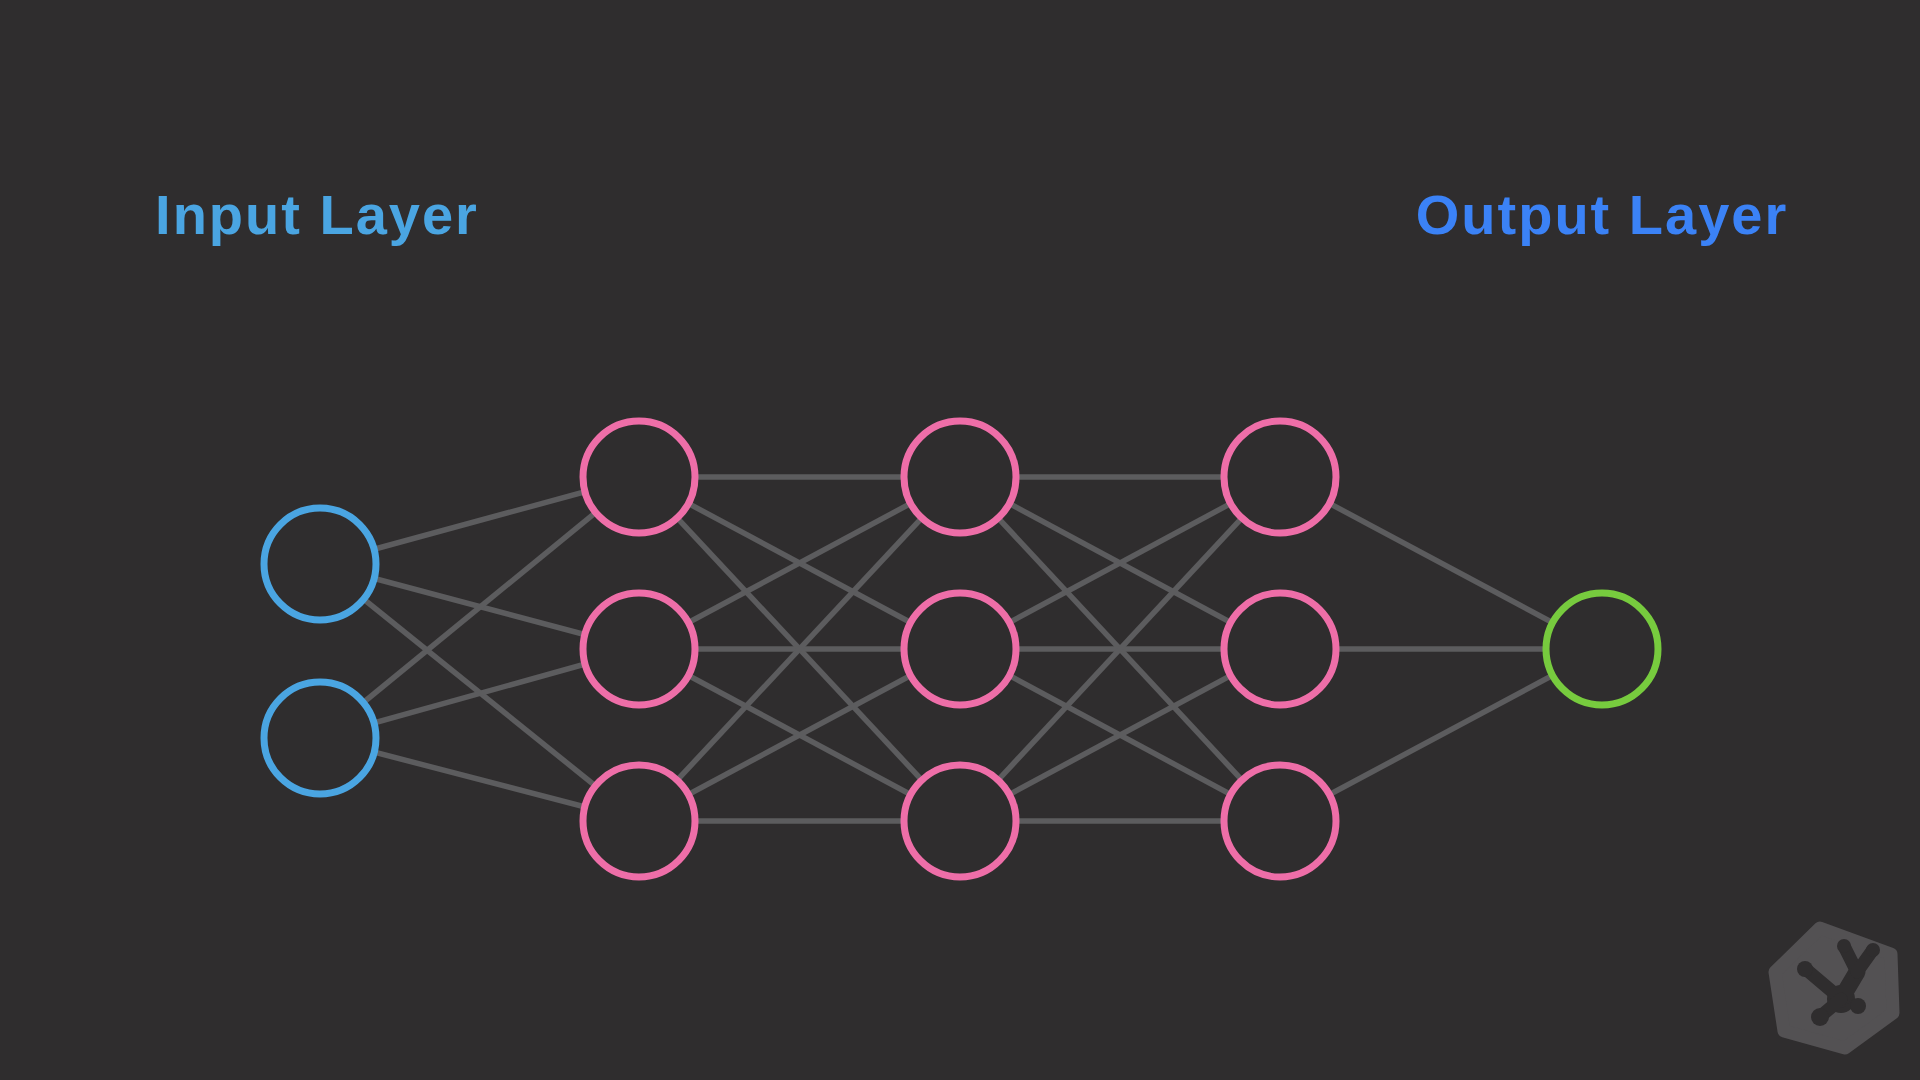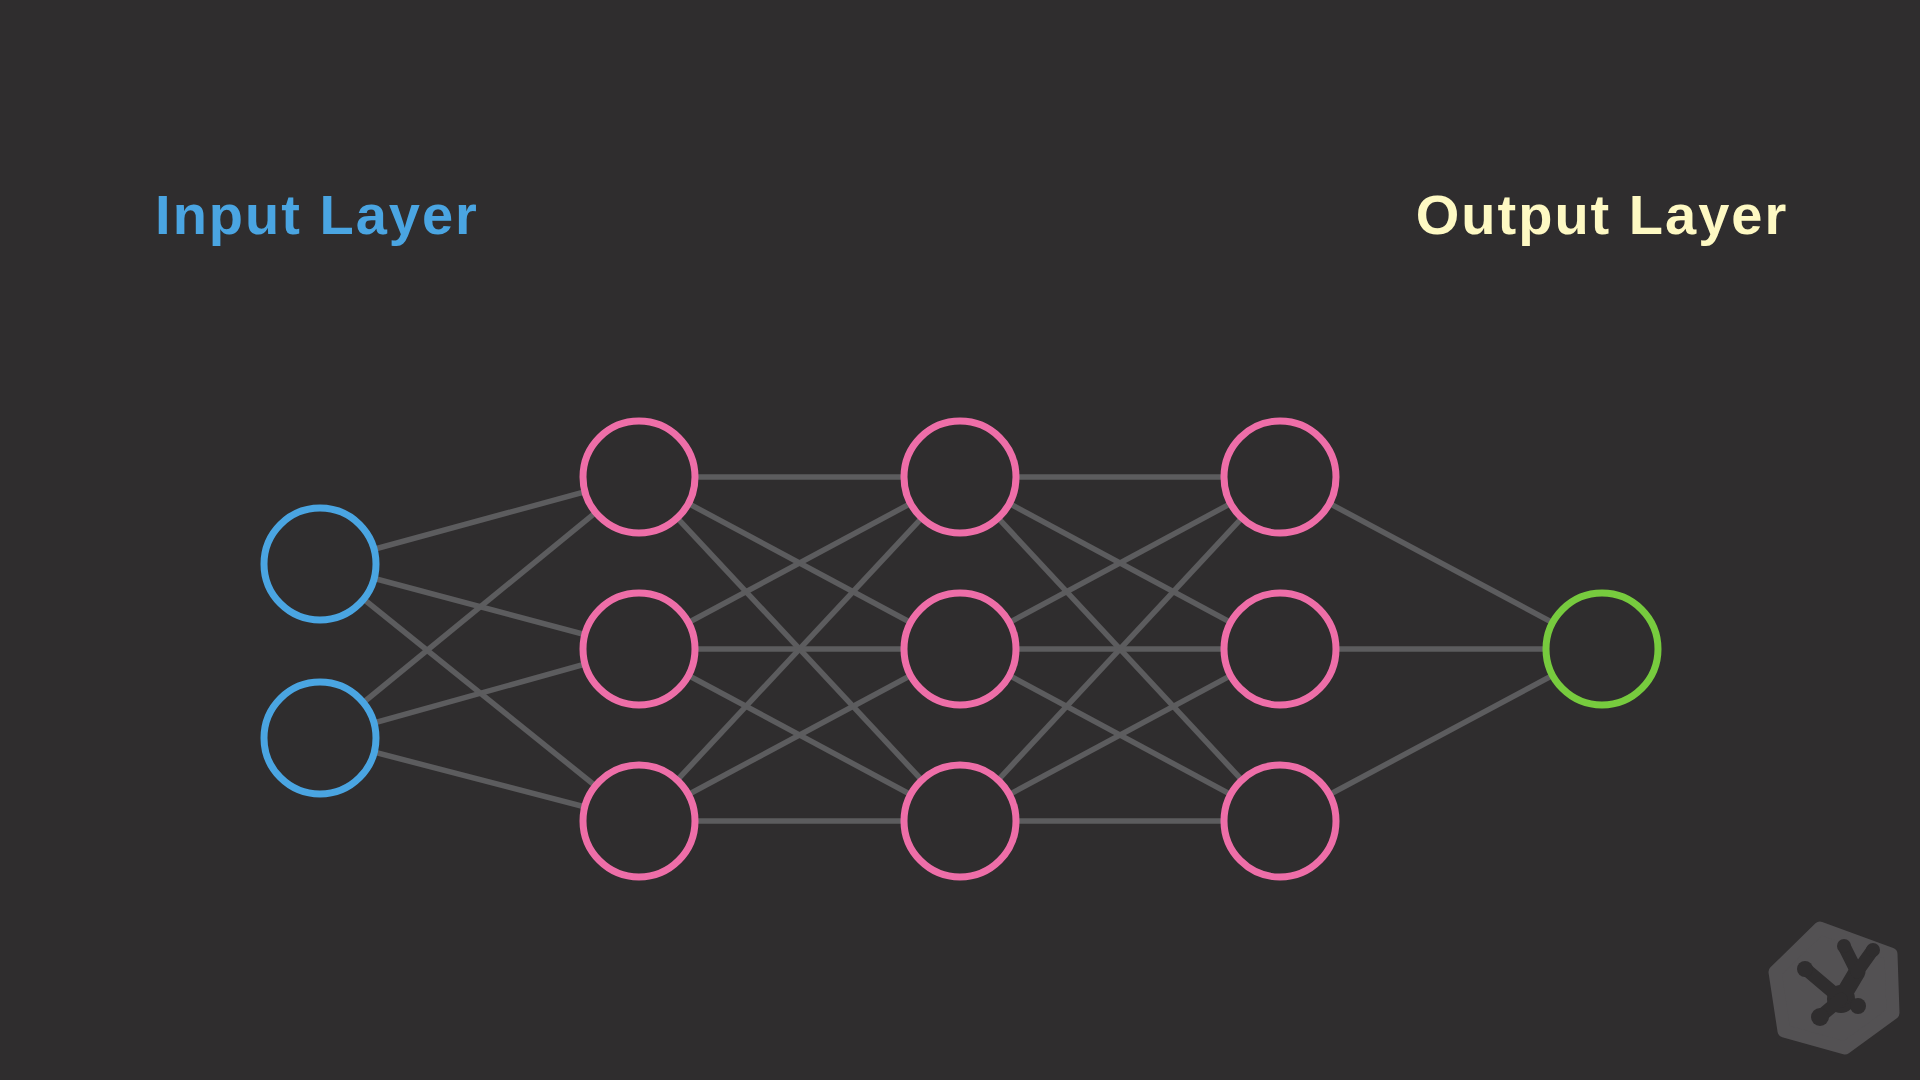--- a/index.html
+++ b/index.html
@@ -45,21 +45,21 @@
   }
 </style>
 </head>
 <body>
 
 <div class="stage">
 
   <div class="layer-label label-input" style="color: rgb(74, 165, 226);">Input Layer</div>
 
 
-  <div class="layer-label label-output" style="color: #fef9c3;">Output Layer</div>
+  <div class="layer-label label-output" style="color: #3b82f6;">Output Layer</div>
 
   <svg class="net-svg" viewBox="0 0 1920 1080" xmlns="http://www.w3.org/2000/svg">
       <g>
         <line x1="320" y1="564" x2="639" y2="477" stroke="#5c5c5e" stroke-width="5.5"></line>
         <line x1="320" y1="564" x2="639" y2="649" stroke="#5c5c5e" stroke-width="5.5"></line>
         <line x1="320" y1="564" x2="639" y2="821" stroke="#5c5c5e" stroke-width="5.5"></line>
         <line x1="320" y1="738" x2="639" y2="477" stroke="#5c5c5e" stroke-width="5.5"></line>
         <line x1="320" y1="738" x2="639" y2="649" stroke="#5c5c5e" stroke-width="5.5"></line>
         <line x1="320" y1="738" x2="639" y2="821" stroke="#5c5c5e" stroke-width="5.5"></line>
         <line x1="639" y1="477" x2="960" y2="477" stroke="#5c5c5e" stroke-width="5.5"></line>

